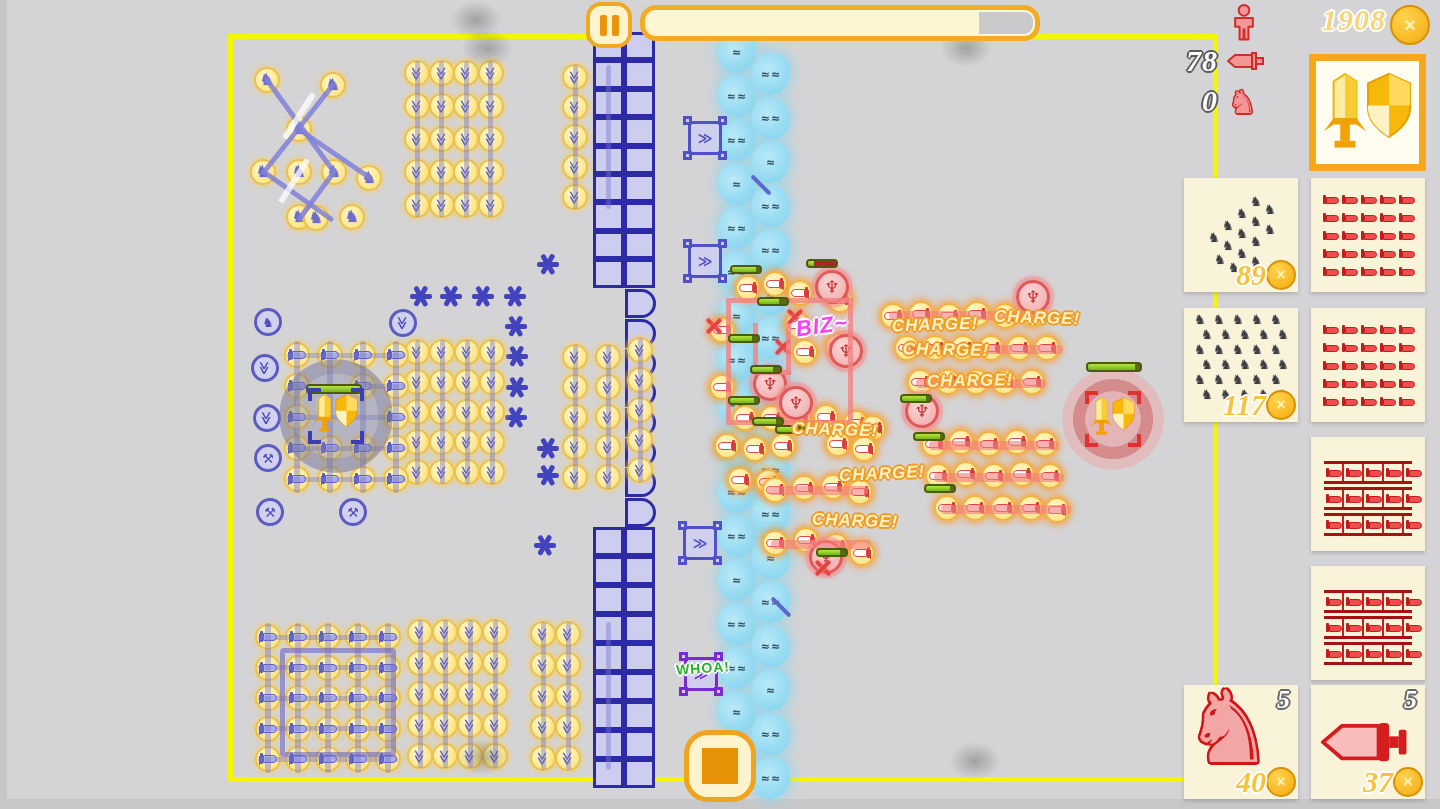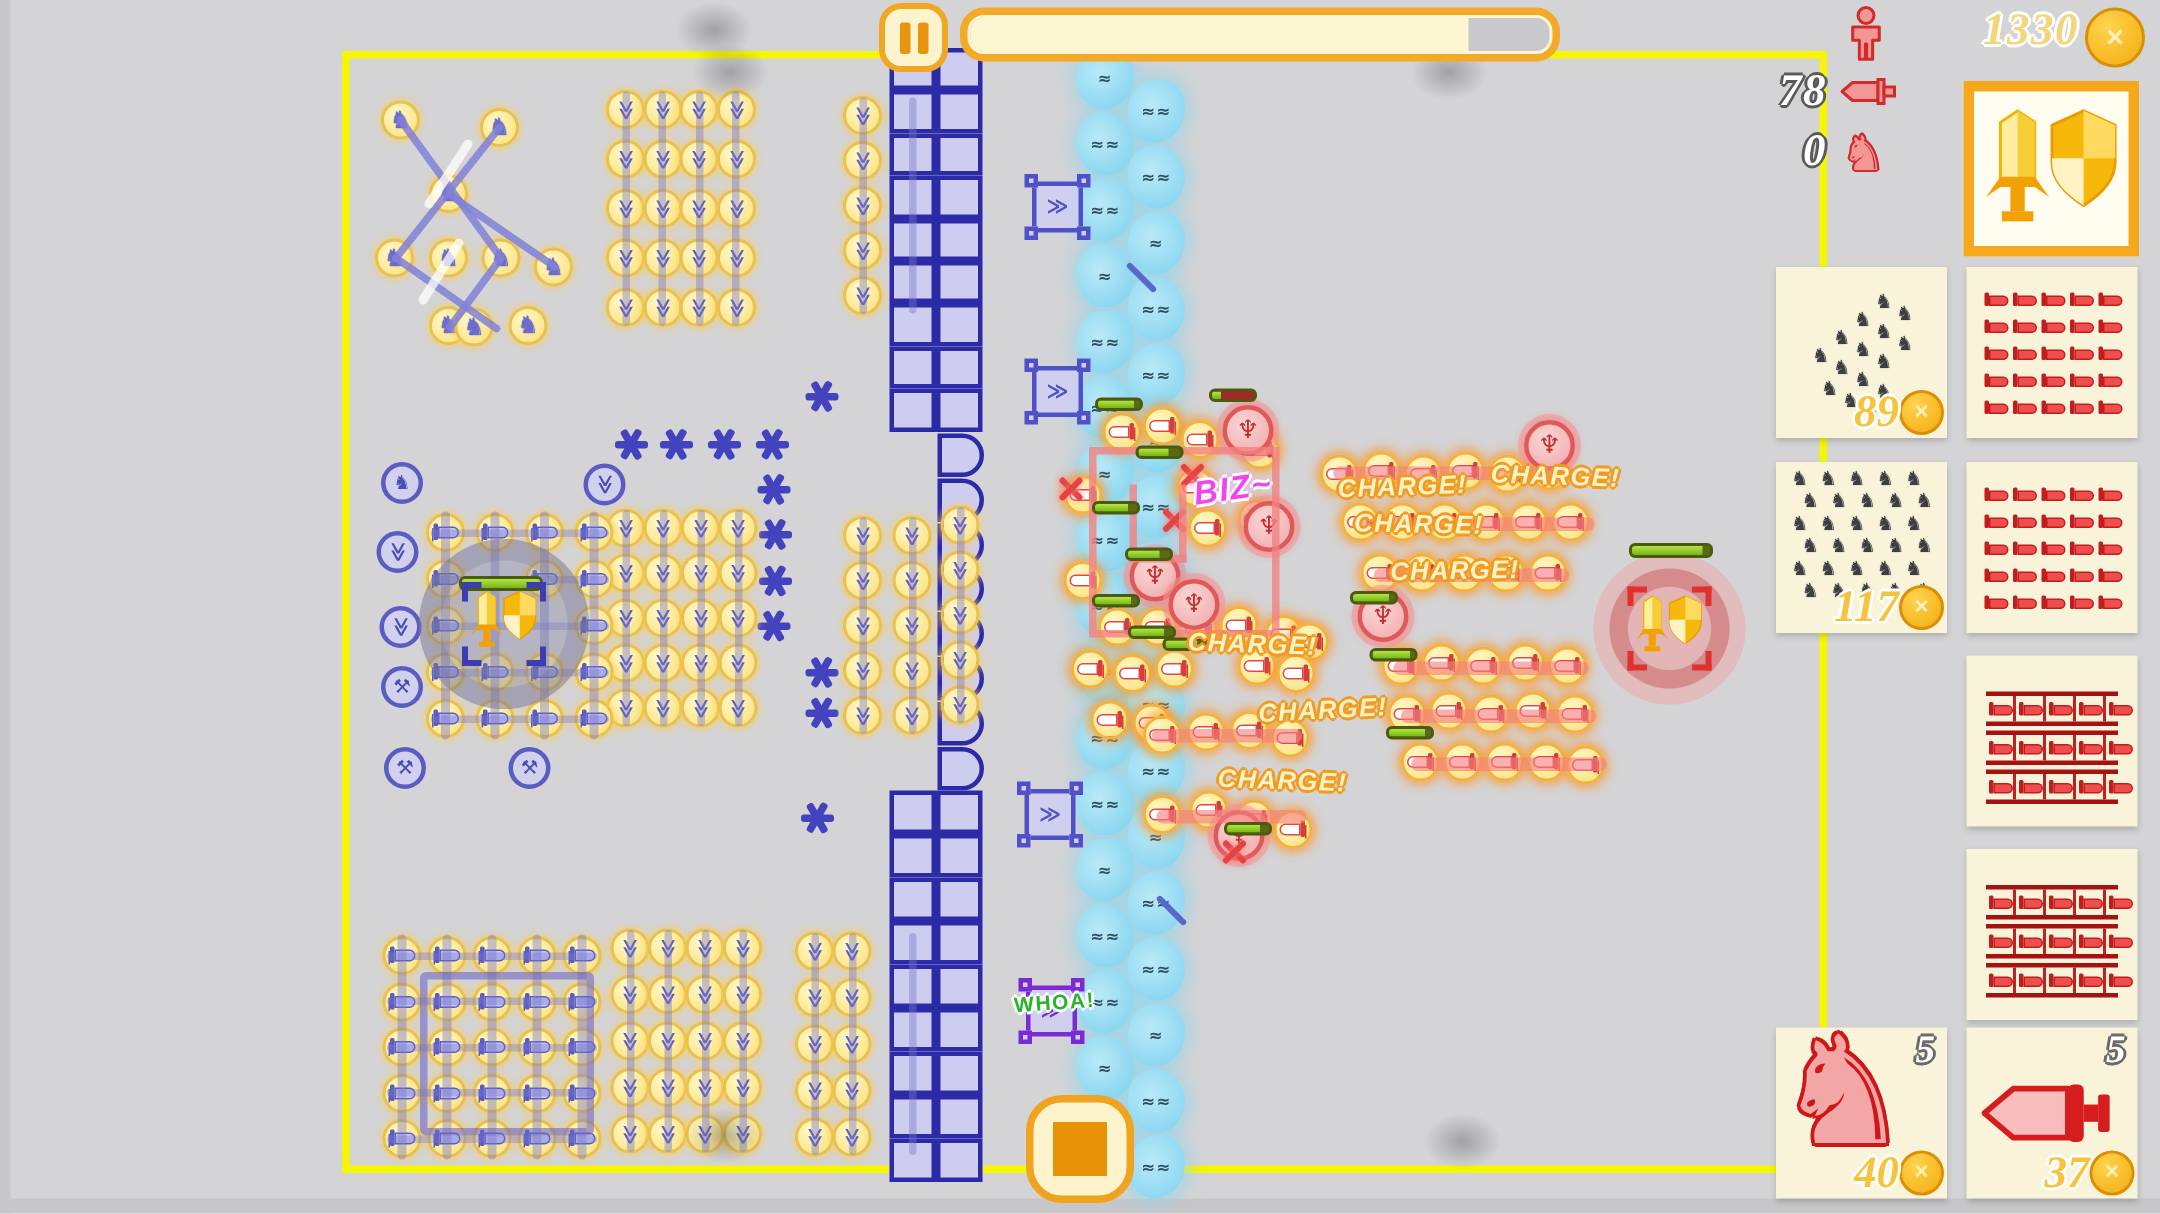--- a/index.html
+++ b/index.html
@@ -1148,21 +1148,21 @@
     <rect x="26" y="0" width="4" height="16" fill="#f59696" stroke="#cf2c2c" stroke-width="2"></rect>
     <rect x="30" y="5" width="7" height="6" fill="#f59696" stroke="#cf2c2c" stroke-width="2"></rect>
   </svg>
 
   <div id="cav-row">
     <span class="snum o-dark">0</span>
   </div>
   <div class="hicon hhorse" style="left:1228px;top:86px">♞</div>
 
   <div id="gold-row">
-    <span class="snum o-gold">1330</span>
+    <span class="snum o-gold">1908</span>
   </div>
   <span class="coin hicon" style="left:1390px;top:5px;width:40px;height:40px;font-size:20px">×</span>
 
   <div id="sel-card">
       <svg width="88" viewBox="0 0 46 42">
         <polygon points="5,5 11,1 17,5 17,25 5,25" fill="#ffec9e" stroke="#f0b400"></polygon>
         <polygon points="11,1 17,5 17,25 11,25" fill="#f7cd37"></polygon>
         <polygon points="0,31 5,24 17,24 22,31 17,27.5 5,27.5" fill="#f2a105"></polygon>
         <rect x="8.5" y="27" width="5" height="9" fill="#f2a105"></rect>
         <rect x="5.5" y="36" width="11" height="3.5" fill="#f2a105"></rect>

